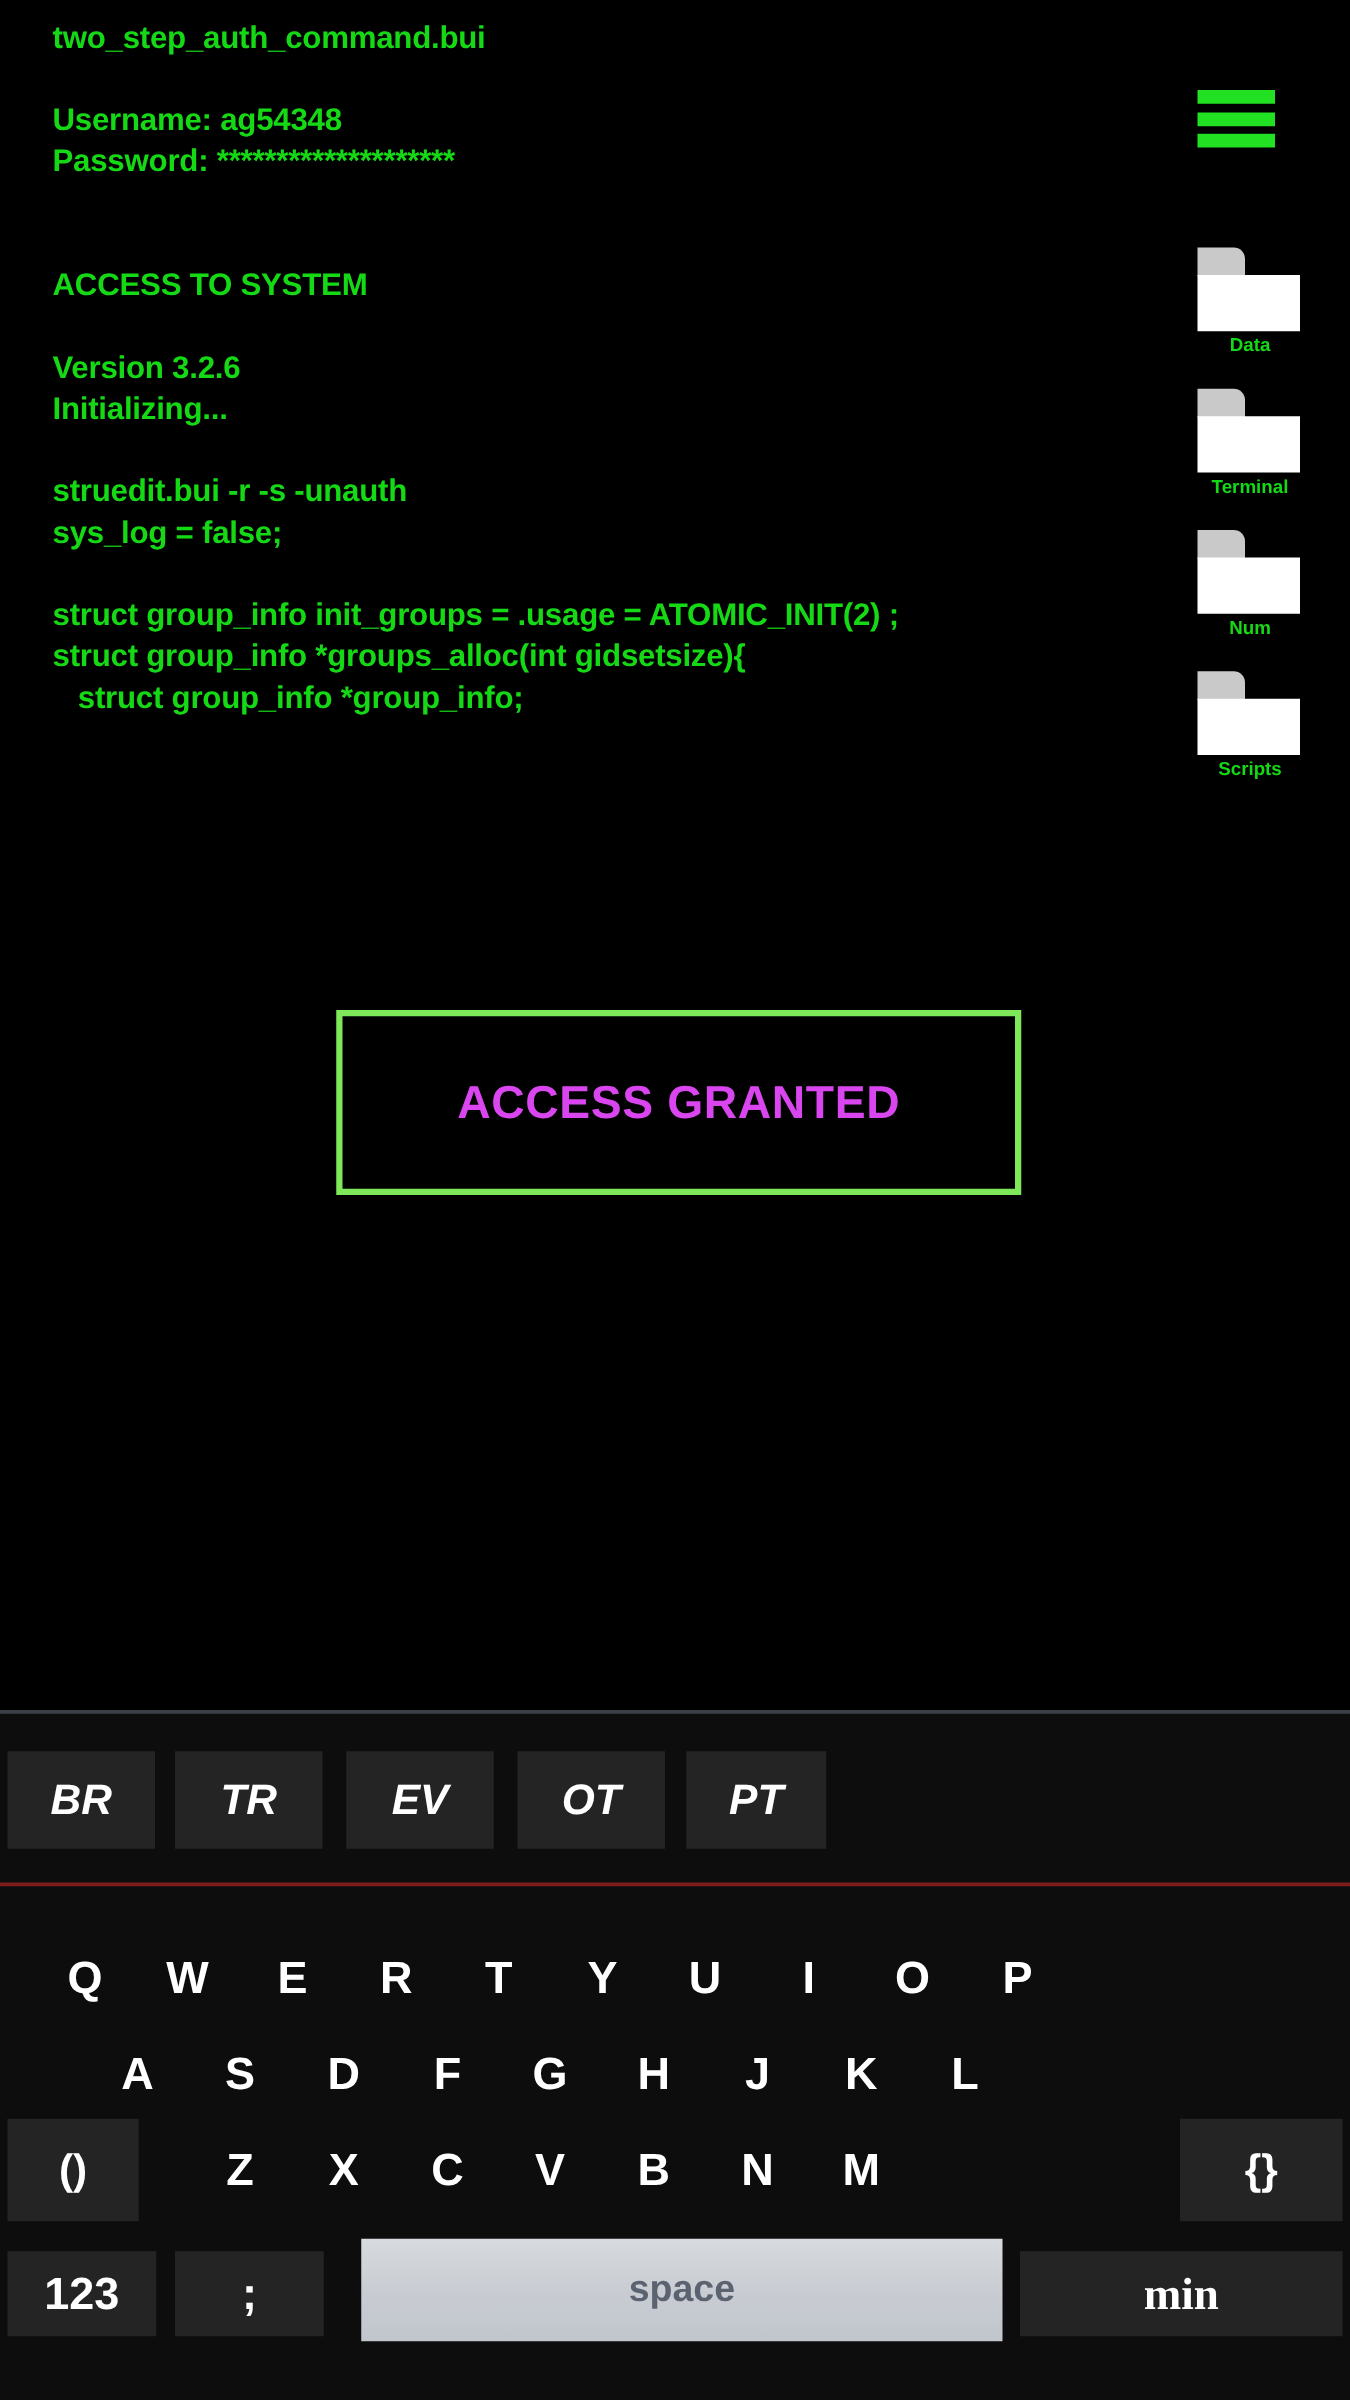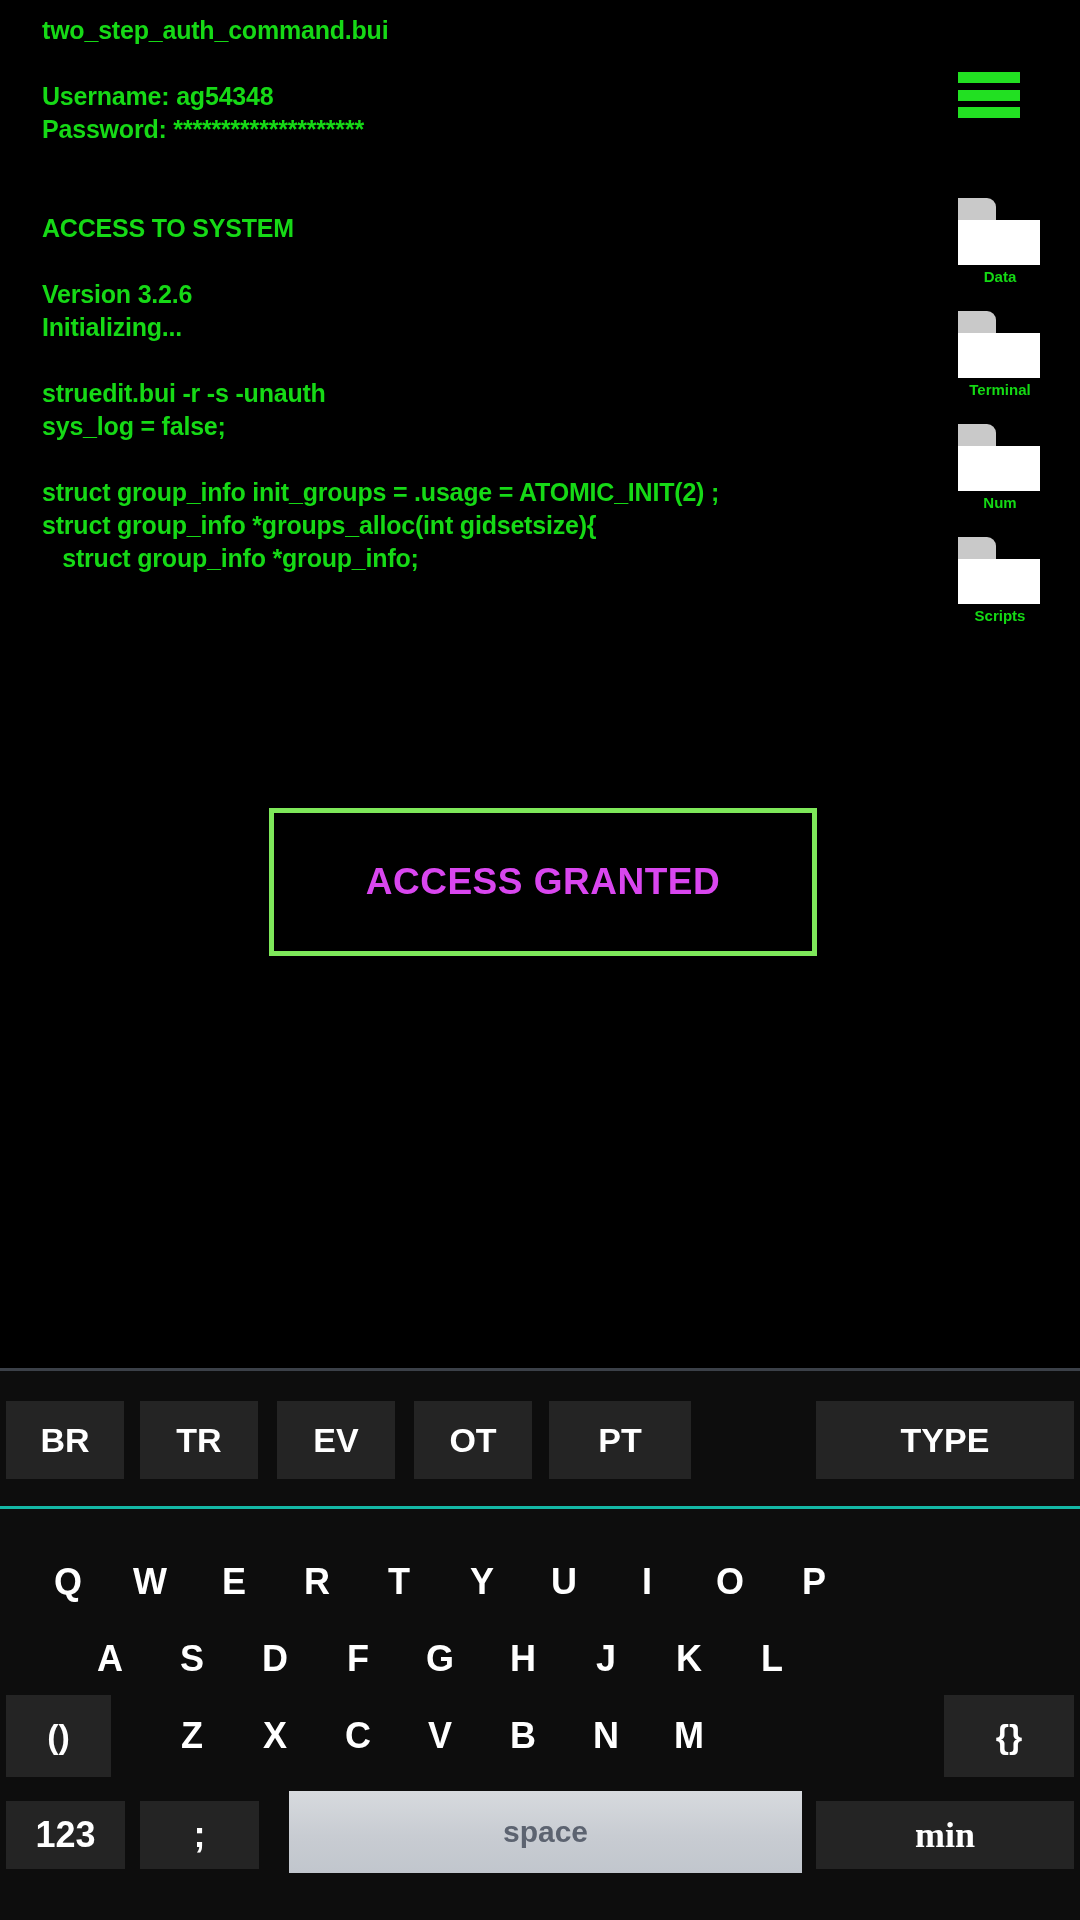--- a/index.html
+++ b/index.html
@@ -107,21 +107,22 @@
     position: absolute;
     left: 0; top: 1368px;
     width: 1080px; height: 552px;
     background: #0d0d0d;
     border-top: 3px solid #3b4048;
   }
   #suggestion-row {
     position: relative;
     height: 138px;
     width: 1080px;
-    border-bottom: 3px solid #14b8a6;
+    border-bottom: 3px solid #7f1d1d;
+    font-style: italic;
   }
   .sugg-key {
     position: absolute;
     top: 30px; height: 78px;
     background: #242424;
     color: #ffffff;
     display: flex; align-items: center; justify-content: center;
     font-size: 34px;
     font-weight: bold;
     cursor: pointer;
@@ -228,22 +229,21 @@
 
 </div>
 
 <div id="keyboard">
 
   <div id="suggestion-row">
     <div class="sugg-key" style="left:6px;width:118px;">BR</div>
     <div class="sugg-key" style="left:140px;width:118px;">TR</div>
     <div class="sugg-key" style="left:277px;width:118px;">EV</div>
     <div class="sugg-key" style="left:414px;width:118px;">OT</div>
-    <div class="sugg-key" style="left:549px;width:142px;">PT</div>
-    <div class="sugg-key" style="left:816px;width:258px;">TYPE</div>
+    <div class="sugg-key" style="left:549px;width:112px;">PT</div>
   </div>
 
   <div class="kb-row" style="margin-top:26px;">
     <div class="kb-key" style="left:22px;width:92px;">Q</div>
     <div class="kb-key" style="left:104px;width:92px;">W</div>
     <div class="kb-key" style="left:188px;width:92px;">E</div>
     <div class="kb-key" style="left:271px;width:92px;">R</div>
     <div class="kb-key" style="left:353px;width:92px;">T</div>
     <div class="kb-key" style="left:436px;width:92px;">Y</div>
     <div class="kb-key" style="left:518px;width:92px;">U</div>

